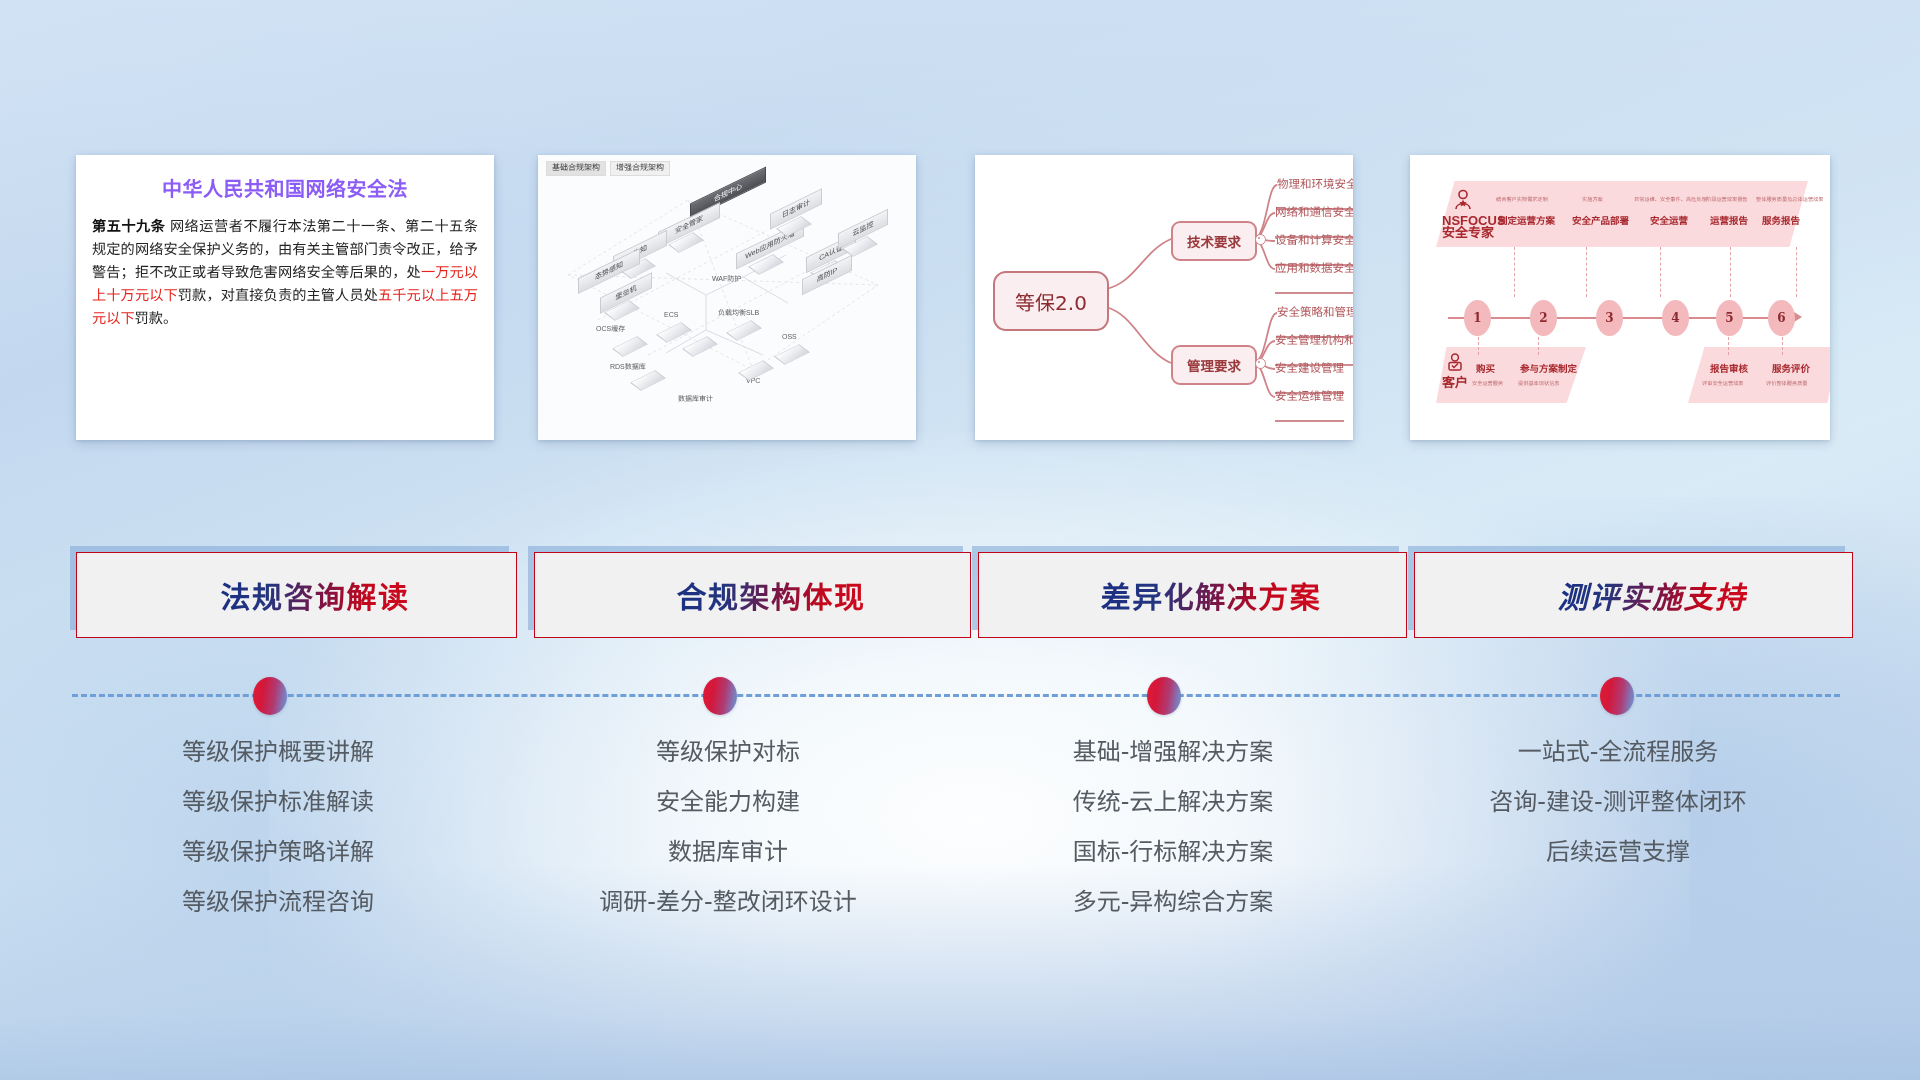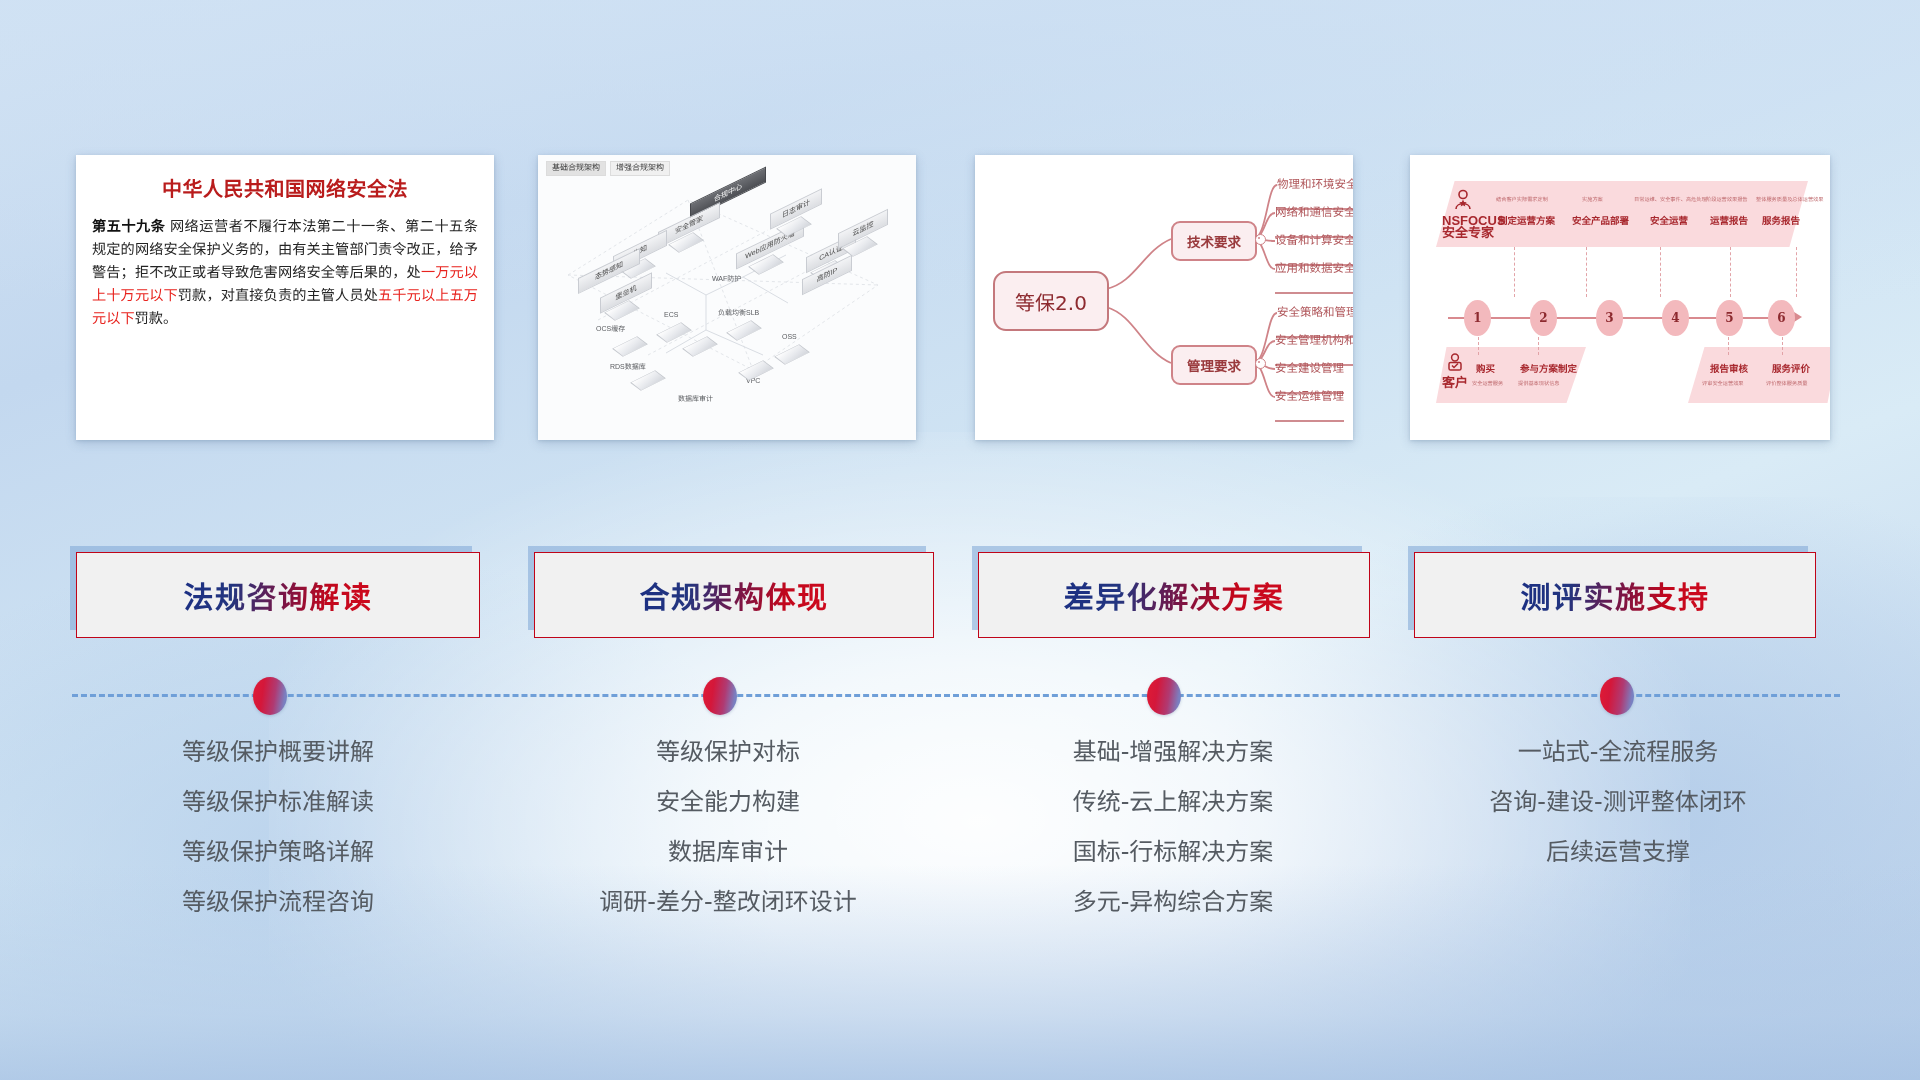--- a/index.html
+++ b/index.html
@@ -26,21 +26,21 @@
 
   
   #thumbs{position:absolute;left:0;top:0;width:1920px;height:1080px;}
   .thumb{position:absolute;background:#ffffff;
     box-shadow:0 3px 10px rgba(60,90,130,.22),0 1px 3px rgba(60,90,130,.18);
     overflow:hidden;}
 
   
   #card1{left:76px;top:155px;width:418px;height:285px;padding:0;}
   .law-inner{padding:14px 16px 10px 16px;box-sizing:border-box;height:100%;}
-  .law-title{text-align:center;font-size:20px;font-weight:bold;color:#b91c1c;
+  .law-title{text-align:center;font-size:20px;font-weight:bold;color:#8b5cf6;
     letter-spacing:.5px;margin:4px 0 13px 0;}
   .law-p{font-size:14.2px;line-height:1.62;color:#242424;text-align:justify;margin:0 0 7px 0;}
   .law-p b{font-weight:bold;color:#111;}
   .law-red{color:#e8231e;}
 
   
   #card2{left:538px;top:155px;width:378px;height:285px;background:#fbfcfd;}
   .arch{position:absolute;inset:0;overflow:hidden;padding-left:32px;}
   .arch-tabs{position:absolute;left:8px;top:6px;display:flex;gap:4px;}
   .arch-tab{font-size:8px;color:#3c3c3c;background:#f0f0f0;border:1px solid #dcdcdc;
@@ -97,29 +97,29 @@
   .nf-step{position:absolute;width:27px;height:36px;border-radius:50%;
     background:#f3b9bd;display:flex;align-items:center;justify-content:center;
     font-size:12px;font-weight:bold;color:#8d2a2f;font-family:"DejaVu Serif",serif;}
   .nf-dash{position:absolute;width:1px;border-left:1.4px dashed #e2a3a7;}
   .nf-person{position:absolute;}
 
   
   .headbox{position:absolute;top:552px;height:84px;
     background:#f1f1f1;border:1.6px solid #c00418;
     box-shadow:-7px -7px 0 -1px rgba(126,166,214,.55);
-    display:flex;align-items:center;justify-content:center;}
+    display:flex;align-items:center;justify-content:center;padding-left:37px;}
   .headbox .htxt{font-size:30px;font-weight:600;letter-spacing:1.5px;
     background:linear-gradient(100deg,#1b2f83 0%,#23357f 26%,#7d1443 54%,#c2071c 76%,#cf0a1e 100%);
     -webkit-background-clip:text;background-clip:text;color:transparent;
     font-family:"DejaVu Sans","Liberation Sans",sans-serif;}
   #head1{left:76px;width:402px;}
   #head2{left:534px;width:398px;}
   #head3{left:978px;width:390px;}
-  #head4{left:1414px;width:400px;}
+  #head4{left:1414px;width:400px;font-style:italic;}
 
   
   #tl-line{position:absolute;left:72px;top:694px;width:1768px;height:0;
     border-top:3px dashed #6f9fd8;}
   .tl-dot{position:absolute;top:677px;width:34px;height:38px;border-radius:50%;
     background:linear-gradient(98deg,#e01b35 0%,#d4173a 30%,#b03a72 62%,#7b7fc0 88%,#6f86c8 100%);
     box-shadow:0 1px 3px rgba(60,90,130,.25);}
   #dot1{left:253px;}
   #dot2{left:703px;}
   #dot3{left:1147px;}

